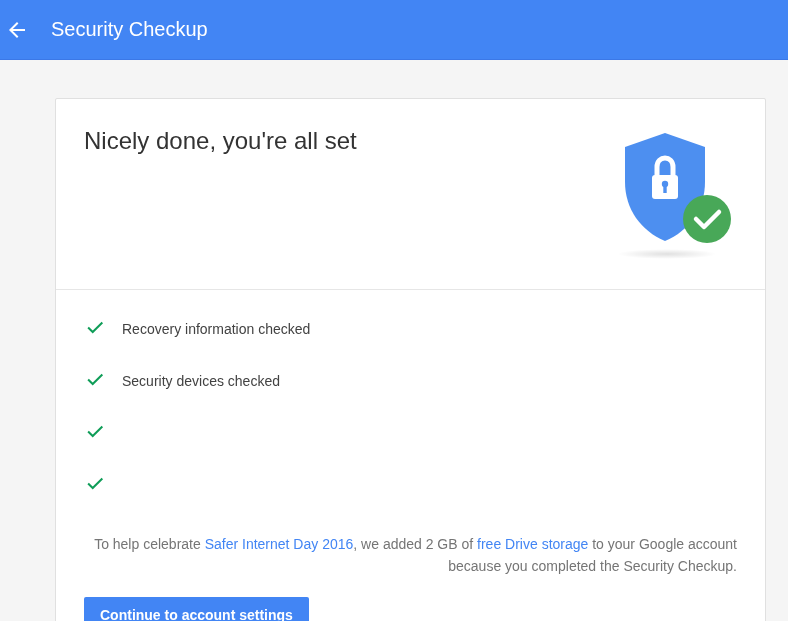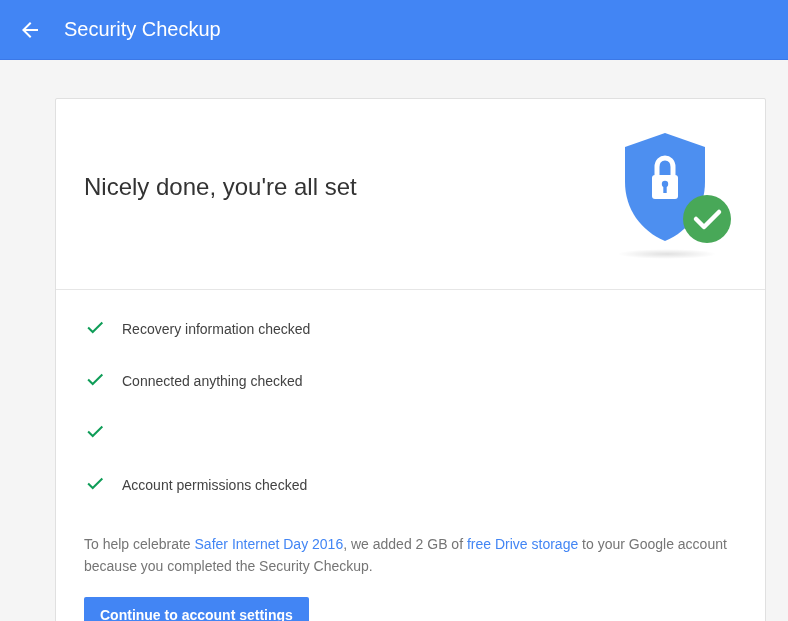--- a/index.html
+++ b/index.html
@@ -12,21 +12,21 @@
       background: #f5f5f5;
       width: 788px;
       height: 621px;
       overflow: hidden;
     }
     .header {
       background: #4285f4;
       height: 60px;
       display: flex;
       align-items: center;
-      padding: 0 18px;
+      padding: 0 5px;
       border-bottom: 1px solid #3b78e7;
     }
     .back-arrow {
       color: white;
       cursor: pointer;
       display: flex;
       align-items: center;
       justify-content: center;
       margin-right: 22px;
     }
@@ -44,21 +44,20 @@
       border-radius: 2px;
     }
     .card-top {
       padding: 28px 28px 32px 28px;
       display: flex;
       border-bottom: 1px solid #e6e6e6;
     }
     .card-top-text {
       flex: 1;
       padding-right: 40px;
-      margin-top: 46px;
     }
     .card-title {
       font-size: 24px;
       font-weight: 400;
       color: #333;
       margin-bottom: 18px;
     }
     .card-description {
       font-size: 14px;
       line-height: 1.55;
@@ -96,20 +95,21 @@
     }
     .check-label {
       font-size: 14px;
       color: #424242;
     }
     .footer-text {
       padding: 0 28px 20px 28px;
       font-size: 14px;
       line-height: 1.55;
       color: #757575;
+      text-align: right;
     }
     .footer-text a {
       color: #4285f4;
       text-decoration: none;
     }
     .button-row {
       padding: 0 28px 30px 28px;
     }
     .primary-button {
       background: #4285f4;
@@ -169,36 +169,35 @@
             </svg>
         </span>
         <span class="check-label">Recovery information checked</span>
       </div>
       <div class="check-item">
         <span class="check-icon">
           <svg width="22" height="22" viewBox="0 0 24 24">
               <path d="M4.5 12.5 L9.5 17.5 L20 7" stroke="#0f9d58" stroke-width="2.2" fill="none"></path>
             </svg>
         </span>
-        <span class="check-label">Connected anything checked</span>
-      </div>
-      <div class="check-item">
-        <span class="check-icon">
-          <svg width="22" height="22" viewBox="0 0 24 24">
-              <path d="M4.5 12.5 L9.5 17.5 L20 7" stroke="#0f9d58" stroke-width="2.2" fill="none"></path>
-            </svg>
-        </span>
-      </div>
-      <div class="check-item">
-        <span class="check-icon">
-          <svg width="22" height="22" viewBox="0 0 24 24">
-              <path d="M4.5 12.5 L9.5 17.5 L20 7" stroke="#0f9d58" stroke-width="2.2" fill="none"></path>
-            </svg>
-        </span>
-        <span class="check-label">Account permissions checked</span>
+        <span class="check-label">Security devices checked</span>
+      </div>
+      <div class="check-item">
+        <span class="check-icon">
+          <svg width="22" height="22" viewBox="0 0 24 24">
+              <path d="M4.5 12.5 L9.5 17.5 L20 7" stroke="#0f9d58" stroke-width="2.2" fill="none"></path>
+            </svg>
+        </span>
+      </div>
+      <div class="check-item">
+        <span class="check-icon">
+          <svg width="22" height="22" viewBox="0 0 24 24">
+              <path d="M4.5 12.5 L9.5 17.5 L20 7" stroke="#0f9d58" stroke-width="2.2" fill="none"></path>
+            </svg>
+        </span>
       </div>
     </div>
 
     <div class="footer-text">
       <span>To help celebrate </span><a href="#">Safer Internet Day 2016</a><span>, we added 2 GB of </span><a href="#">free Drive storage</a><span> to your Google account because you completed the Security Checkup.</span>
     </div>
 
     <div class="button-row">
       <button class="primary-button">Continue to account settings</button>
     </div>

